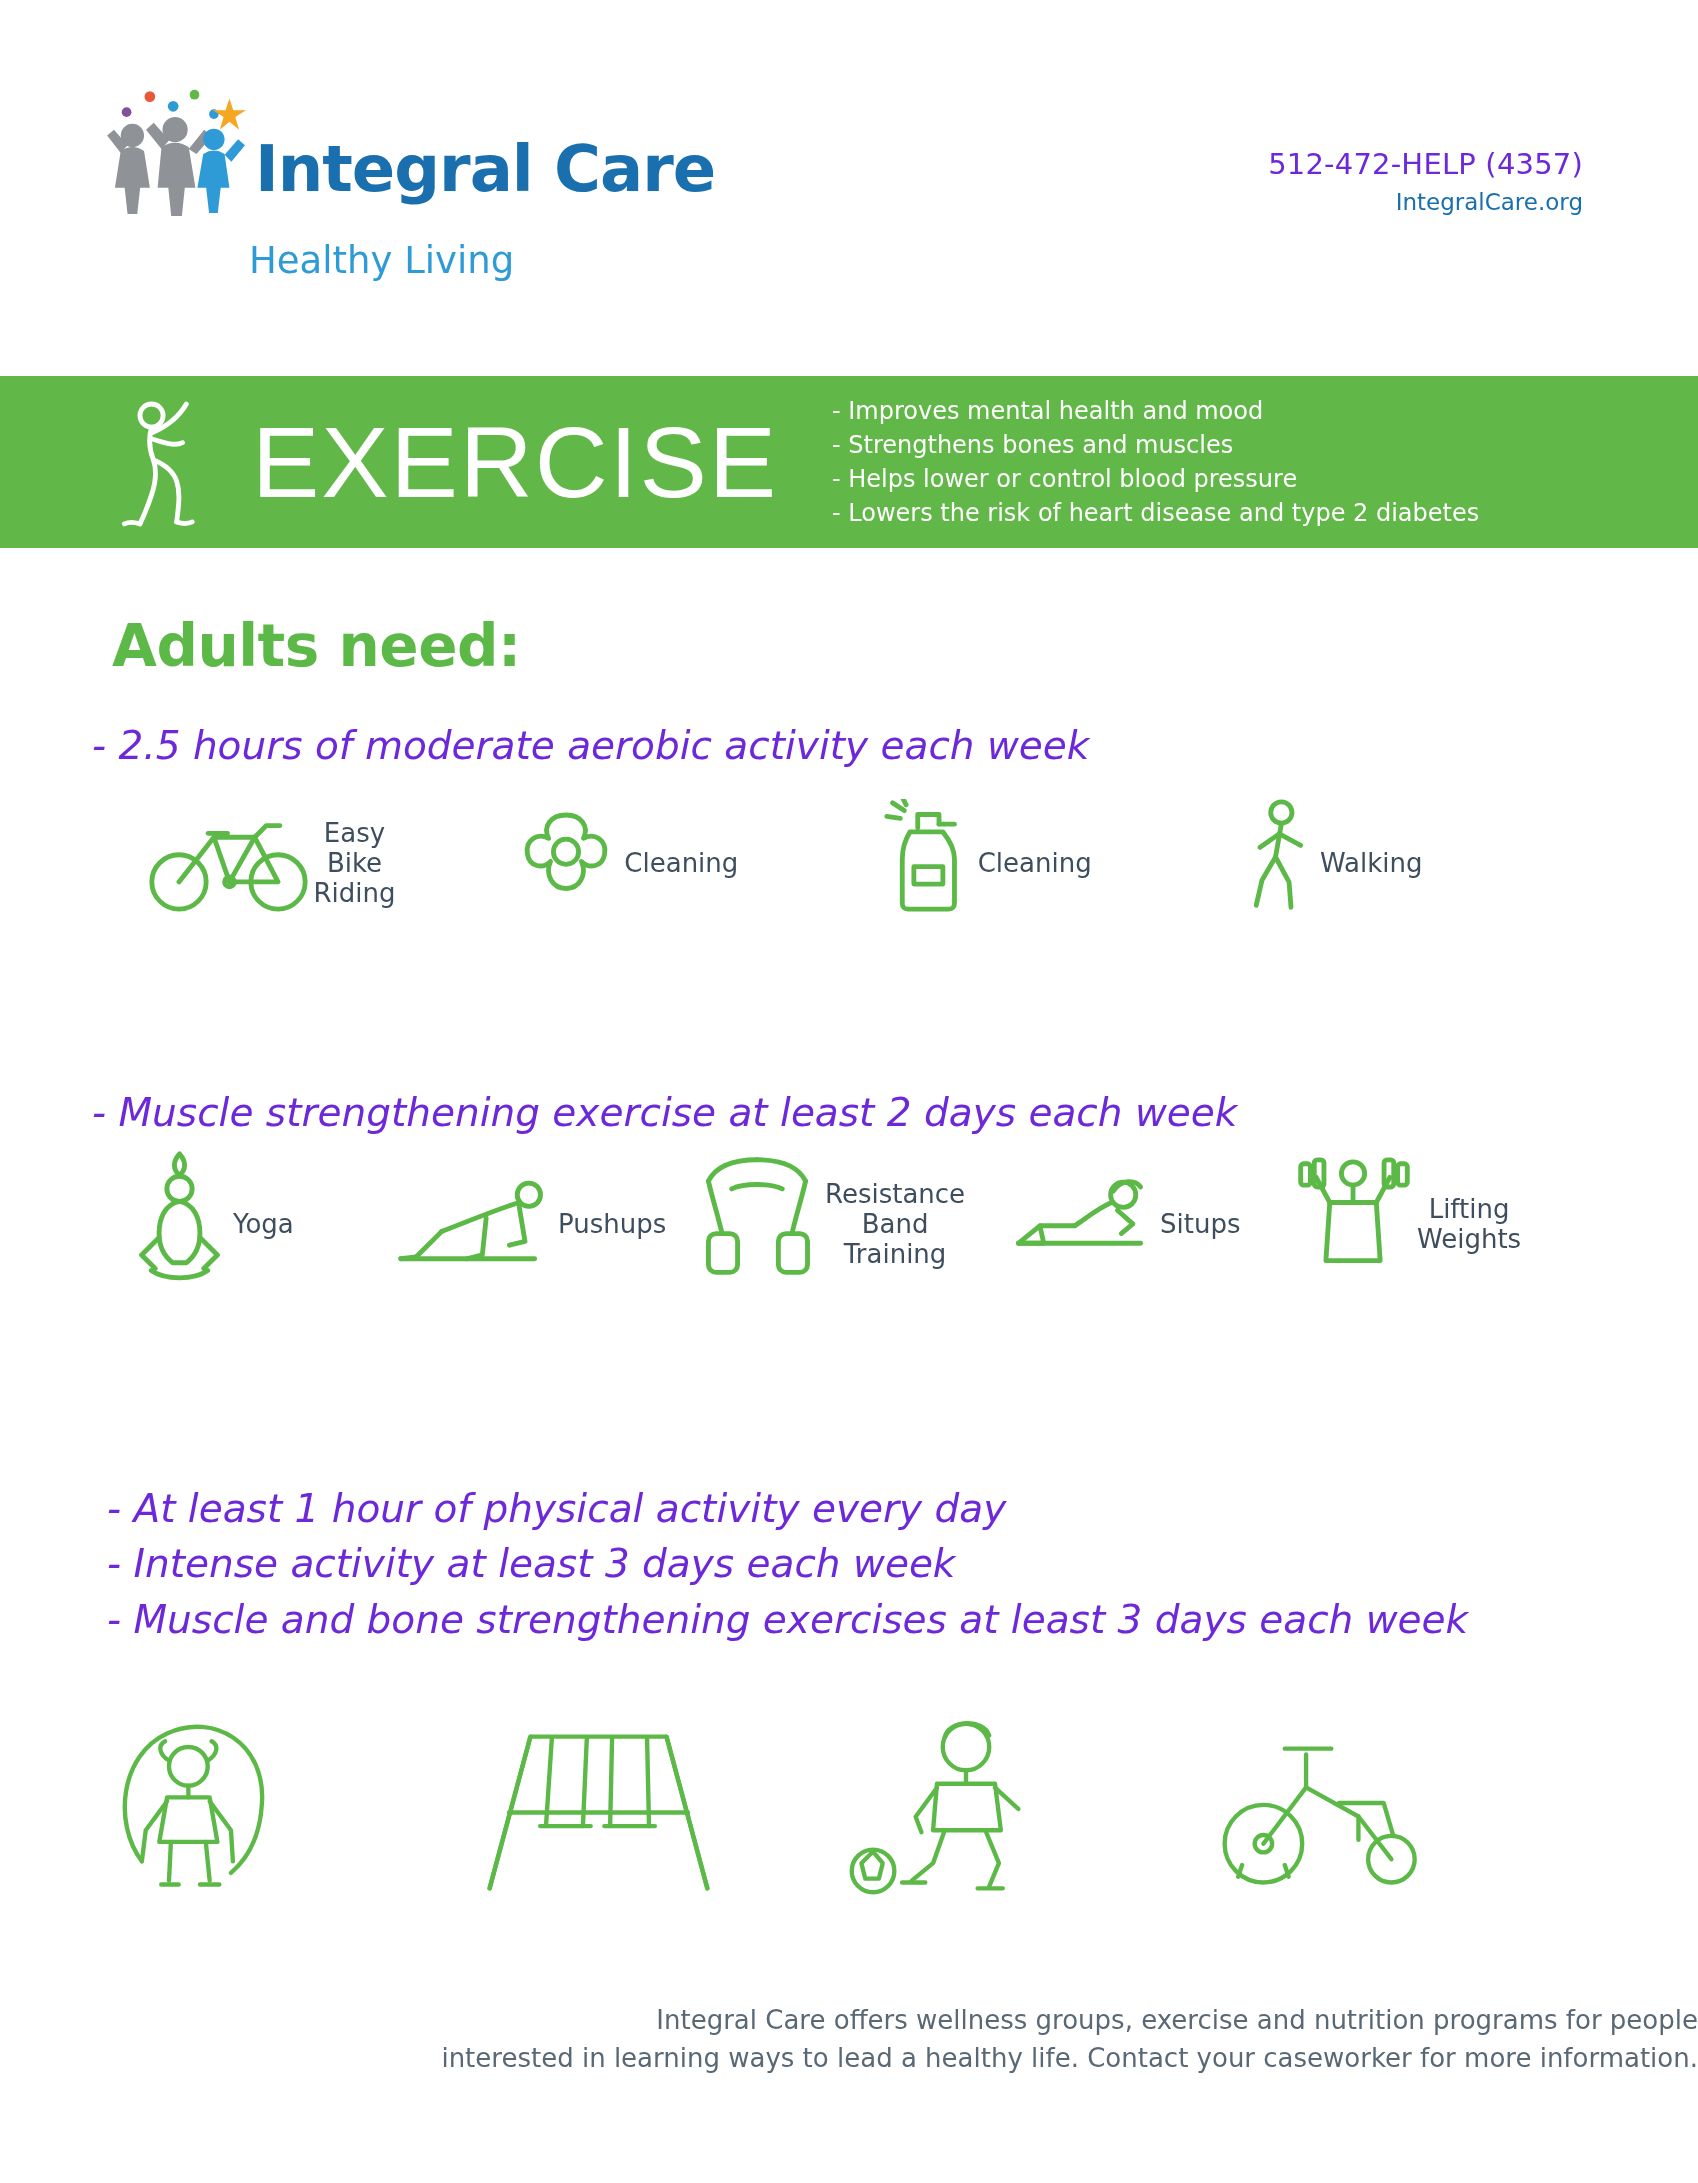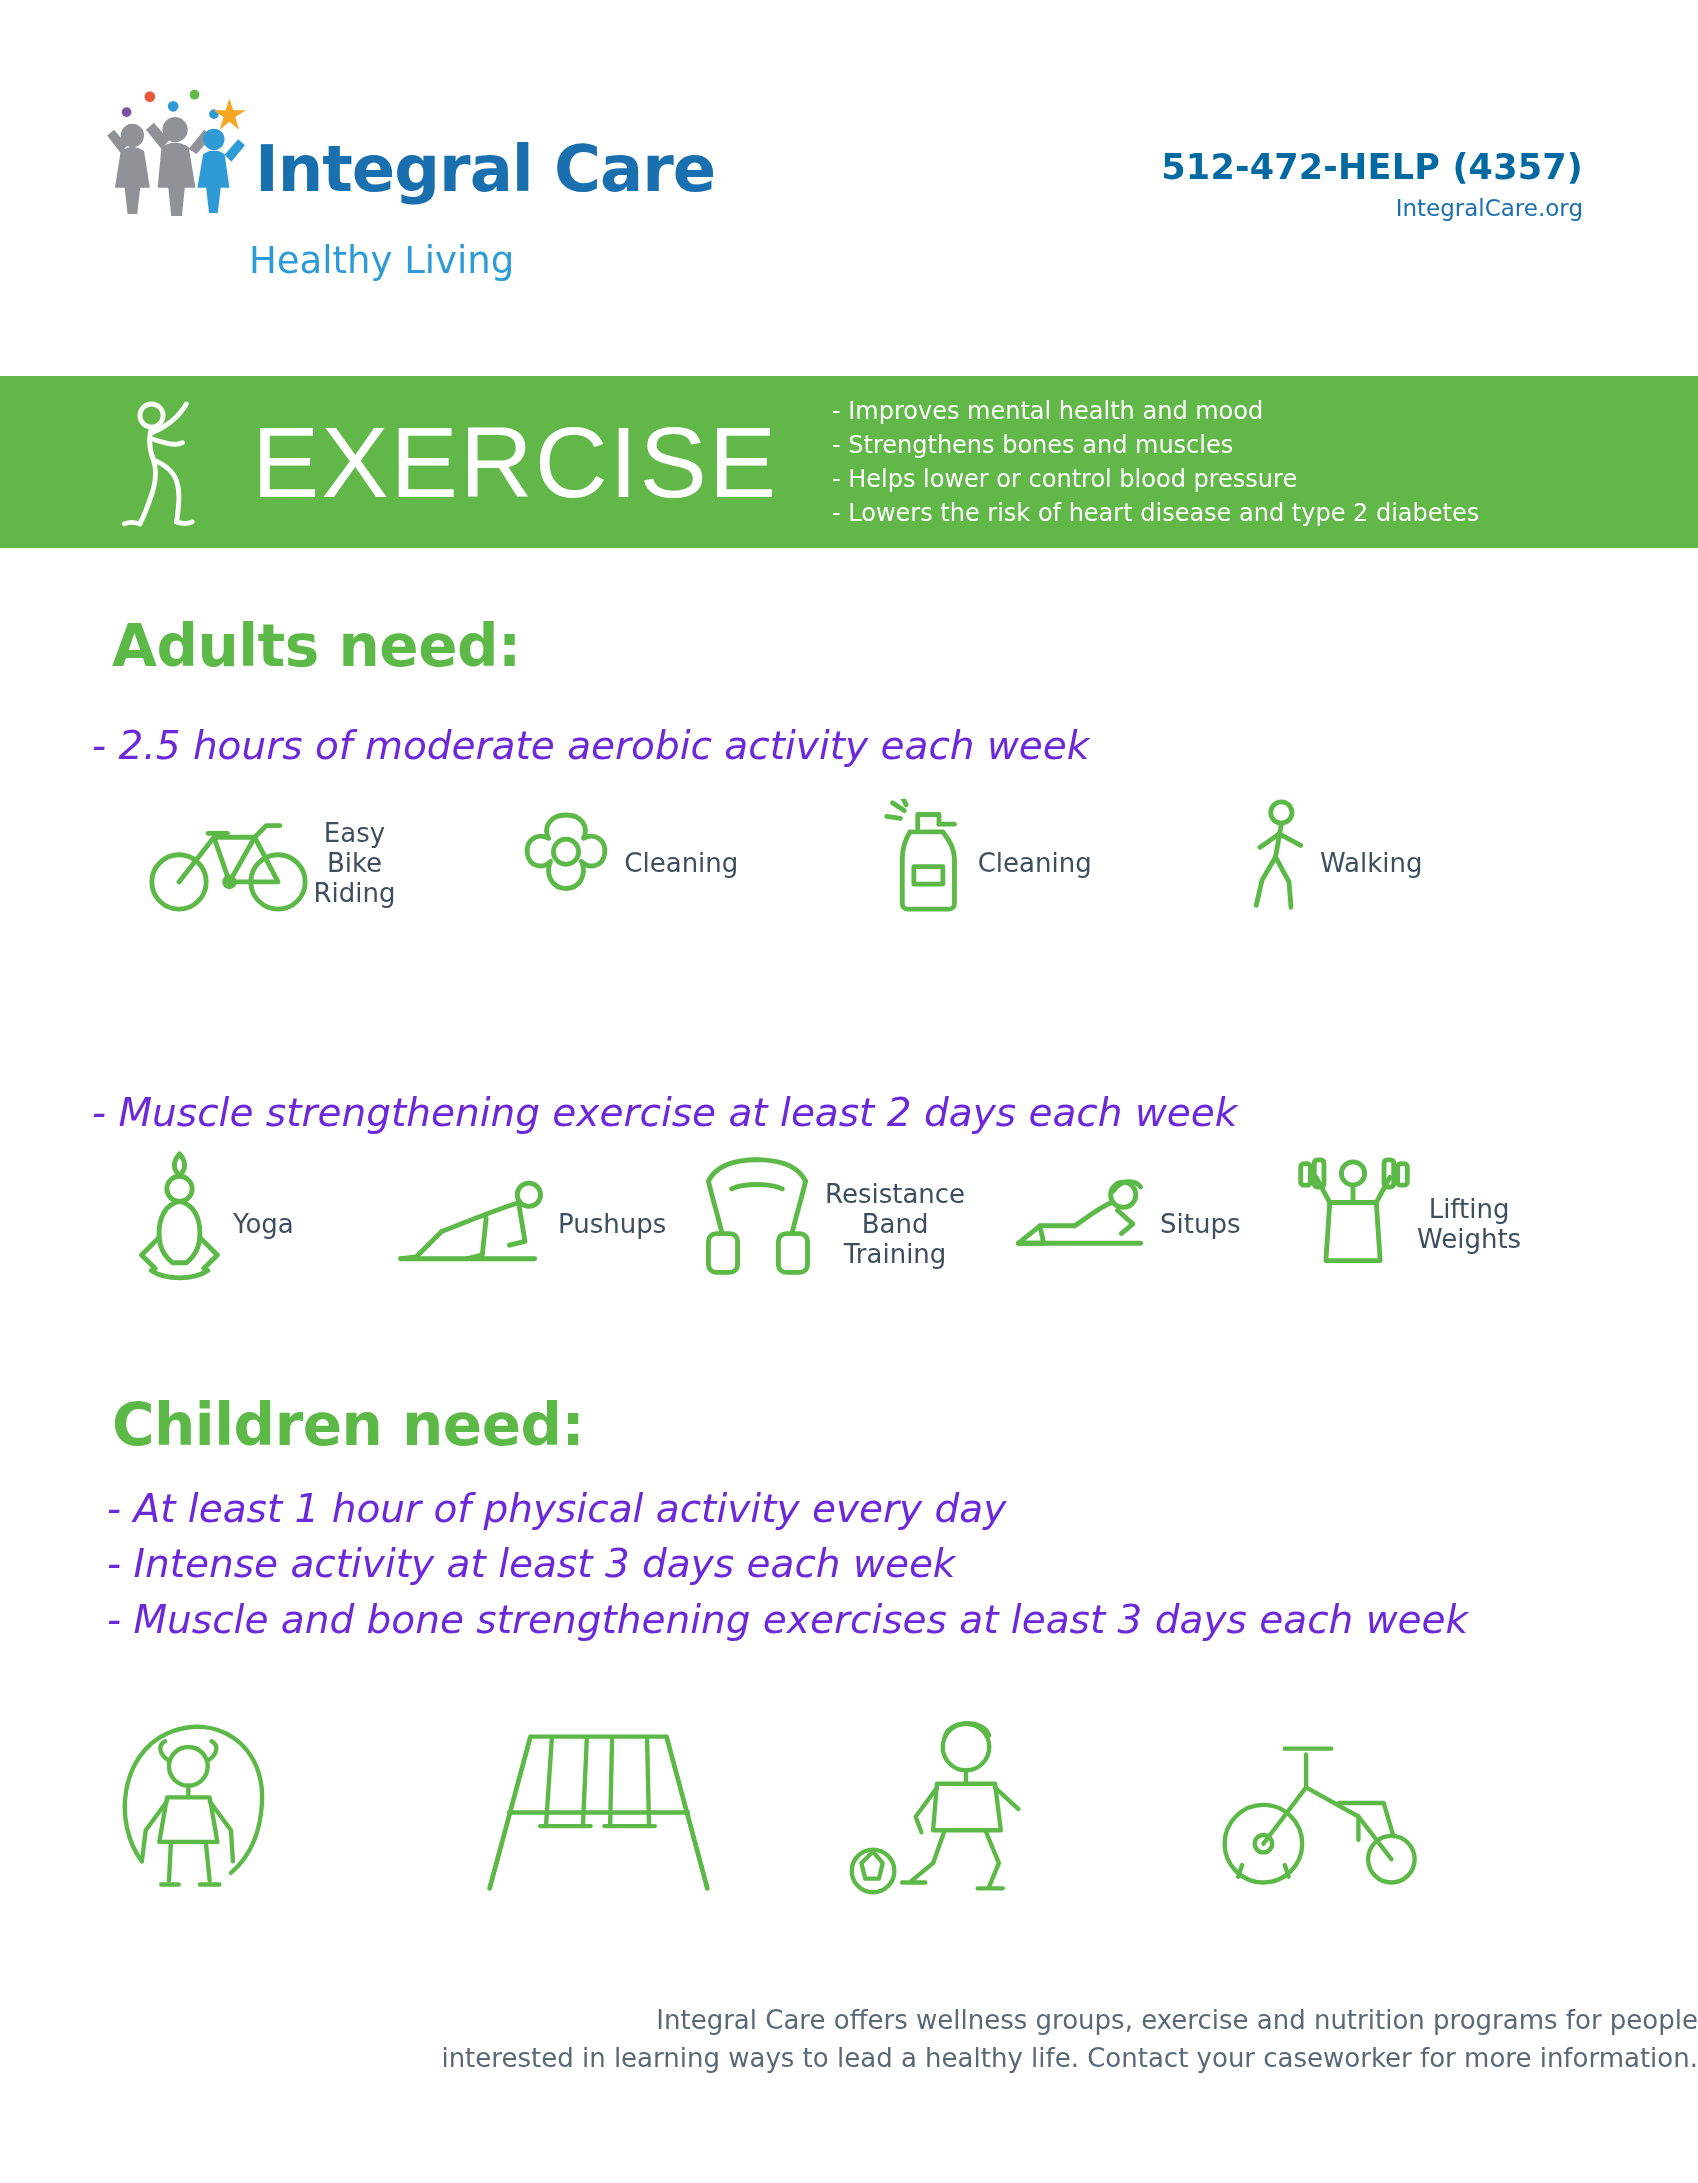--- a/index.html
+++ b/index.html
@@ -63,23 +63,23 @@
     margin-left: 144px;
   }
   .contact-block {
     position: absolute;
     right: 115px;
     top: 115px;
     text-align: right;
   }
   .contact-phone {
     font-family: "DejaVu Sans", sans-serif;
-    font-size: 35px;
-    font-weight: bold;
-    color: #0369a1;
+    font-size: 29px;
+    font-weight: normal;
+    color: #6d28d9;
     letter-spacing: 0.2px;
   }
   .contact-web {
     font-family: "DejaVu Sans", sans-serif;
     font-size: 23px;
     color: #1a6fae;
     margin-top: 7.8px;
   }
 
   
@@ -399,21 +399,20 @@
           </g>
         </svg>
       </div>
       <div class="icon-label">
         <span>Lifting</span><br>
         <span>Weights</span>
       </div>
     </div>
   </div>
 
-  <div class="h-green" style="position:absolute; left:112px; top:1359px;">Children need:</div>
 
   <div class="bullet-line" style="position:absolute; left:107px; top:1454px;">- At least 1 hour of physical activity every day</div>
   <div class="bullet-line" style="position:absolute; left:107px; top:1509px;">- Intense activity at least 3 days each week</div>
   <div class="bullet-line" style="position:absolute; left:107px; top:1565px;">- Muscle and bone strengthening exercises at least 3 days each week</div>
 
   <div class="icon-row" style="left:107px; top:1684px; width:1397px; align-items:flex-end;">
 
     <div class="icon-cell" style="width:291px;">
       <div class="icon-art" style="height:184px;">
         <svg viewBox="0 0 190 190" width="184" height="184">

